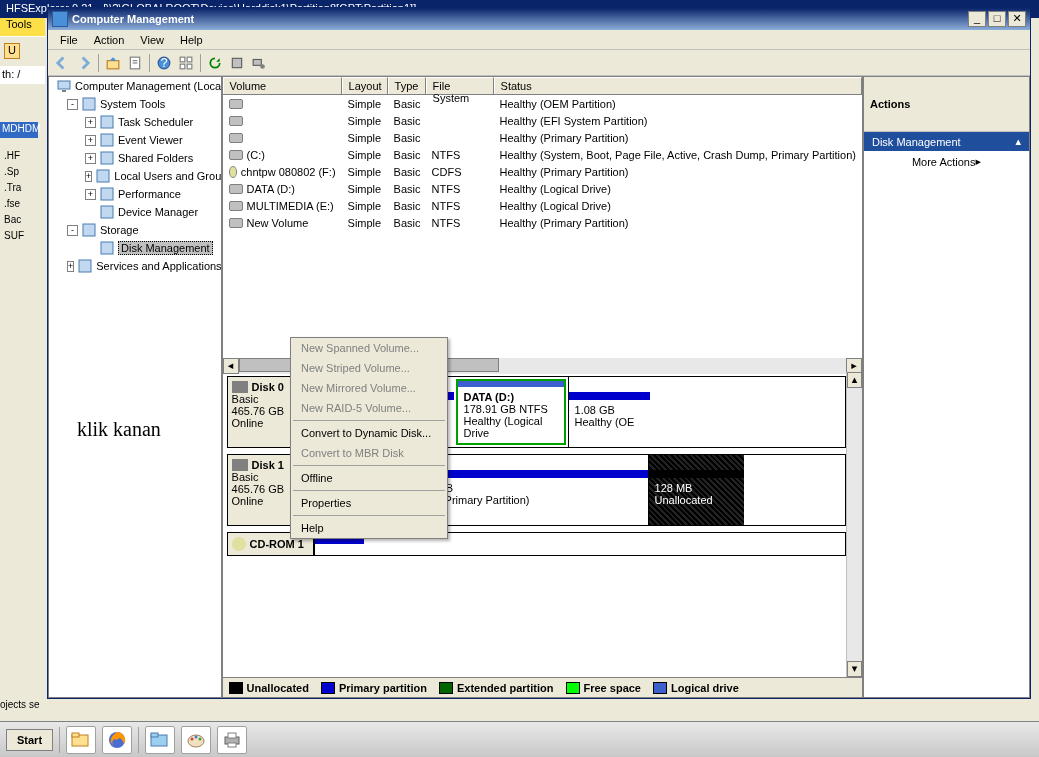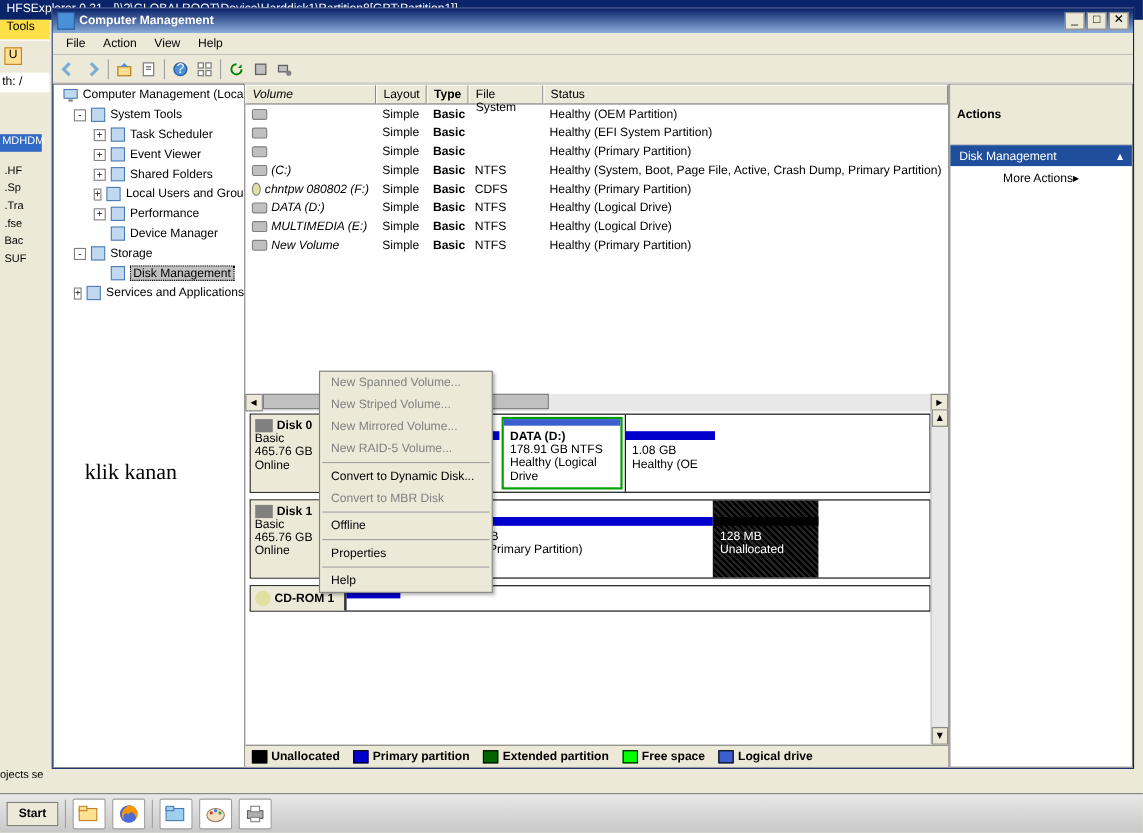--- a/index.html
+++ b/index.html
@@ -43,23 +43,23 @@
 .tree-lvl2 { padding-left: 18px; }
 .tree-lvl3 { padding-left: 36px; }
 
 
 .middle { flex: 1; display: flex; flex-direction: column; border: 1px solid #808080; background: #fff; }
 .vol-table { border-bottom: 1px solid #c0c0c0; }
 .vol-header { display: flex; height: 18px; background: #ece9d8; border-bottom: 1px solid #808080; }
 .vol-header div { padding: 2px 6px; border-right: 1px solid #808080; border-top: 1px solid #fff; border-left: 1px solid #fff; }
 .vol-row { display: flex; height: 17px; align-items: center; }
 .vol-row div { padding: 1px 6px; white-space: nowrap; overflow: hidden; }
-.col-vol { width: 119px; display: flex; align-items: center; font-style: italic; }
+.col-vol { width: 119px; display: flex; align-items: center; }
 .col-layout { width: 46px; }
-.col-type { width: 38px; font-weight: bold; }
+.col-type { width: 38px; }
 .col-fs { width: 68px; }
 .col-status { flex: 1; }
 .vol-icon { width: 14px; height: 10px; background: #c0c0c0; border: 1px solid #808080; border-radius: 2px; margin-right: 4px; display: inline-block; }
 .vol-icon.cd { background: #e0e0a0; border-radius: 50%; width: 12px; height: 12px; }
 
 .hscroll { height: 10px; display: flex; align-items: center; }
 .hscroll .arrow { width: 16px; height: 16px; background: #ece9d8; border: 1px solid #808080; text-align: center; }
 .hscroll .track { flex: 1; height: 16px; background: #e8e8e8; }
 
 .disk-panel { flex: 1; overflow: auto; padding: 4px 16px 4px 4px; position: relative; }

